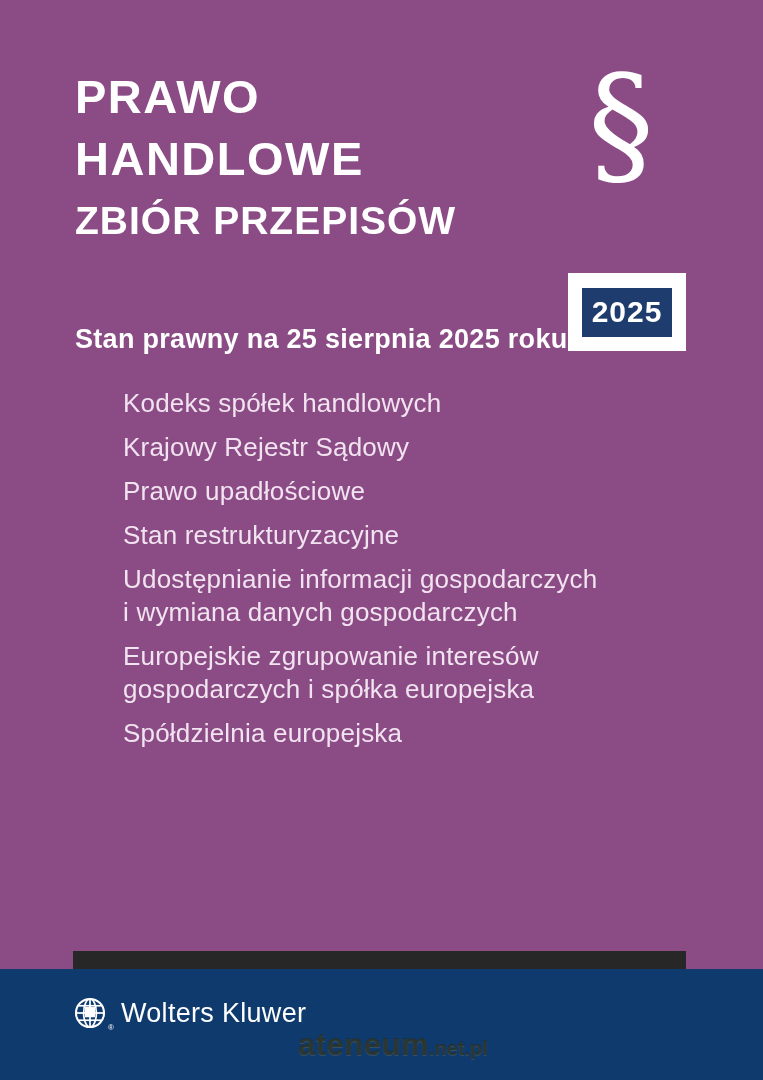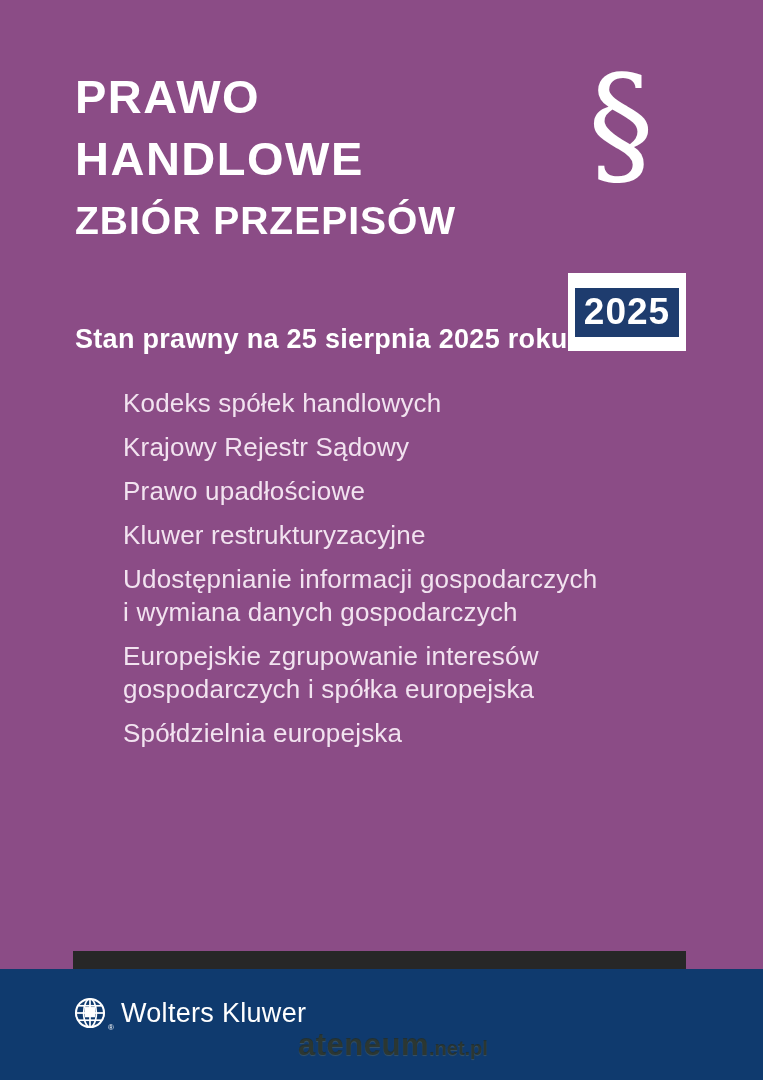--- a/index.html
+++ b/index.html
@@ -59,25 +59,25 @@
     left: 568px;
     top: 273px;
     width: 118px;
     height: 78px;
     background: #ffffff;
     display: flex;
     align-items: center;
     justify-content: center;
   }
   .year-badge-inner {
-    width: 104px;
+    width: 90px;
     height: 49px;
     background: var(--badge-navy);
     color: #ffffff;
-    font-size: 37px;
+    font-size: 30px;
     font-weight: bold;
     letter-spacing: 1px;
     display: flex;
     align-items: center;
     justify-content: center;
   }
 
   .legal-status {
     position: absolute;
     left: 75px;
@@ -181,21 +181,21 @@
   <div class="year-badge">
     <div class="year-badge-inner">2025</div>
   </div>
 
   <div class="legal-status">Stan prawny na 25 sierpnia 2025 roku</div>
 
   <ul class="contents-list">
     <li>Kodeks spółek handlowych</li>
     <li>Krajowy Rejestr Sądowy</li>
     <li>Prawo upadłościowe</li>
-    <li>Kluwer restrukturyzacyjne</li>
+    <li>Stan restrukturyzacyjne</li>
     <li>Udostępnianie informacji gospodarczych
 i wymiana danych gospodarczych</li>
     <li>Europejskie zgrupowanie interesów
 gospodarczych i spółka europejska</li>
     <li>Spółdzielnia europejska</li>
   </ul>
 
   <div class="black-bar"></div>
 
   <div class="footer">

